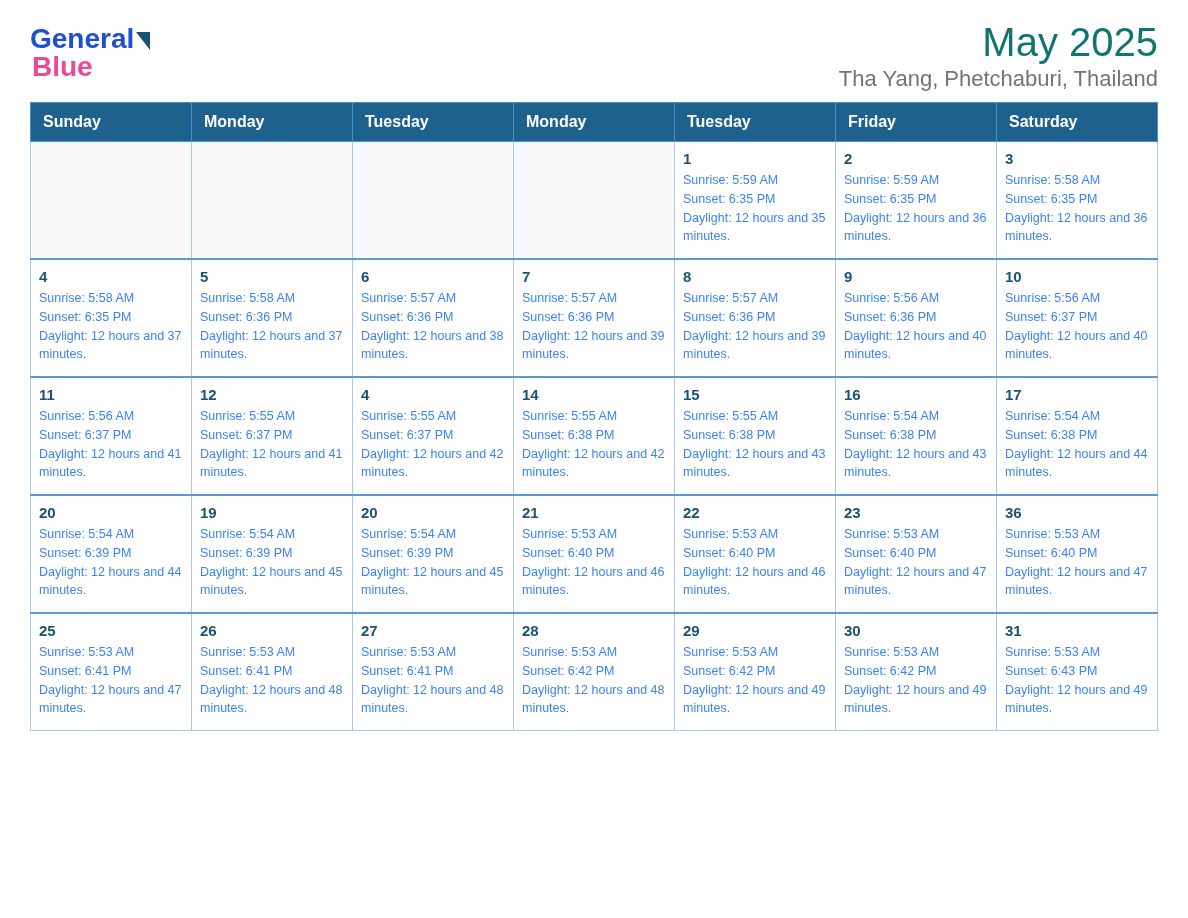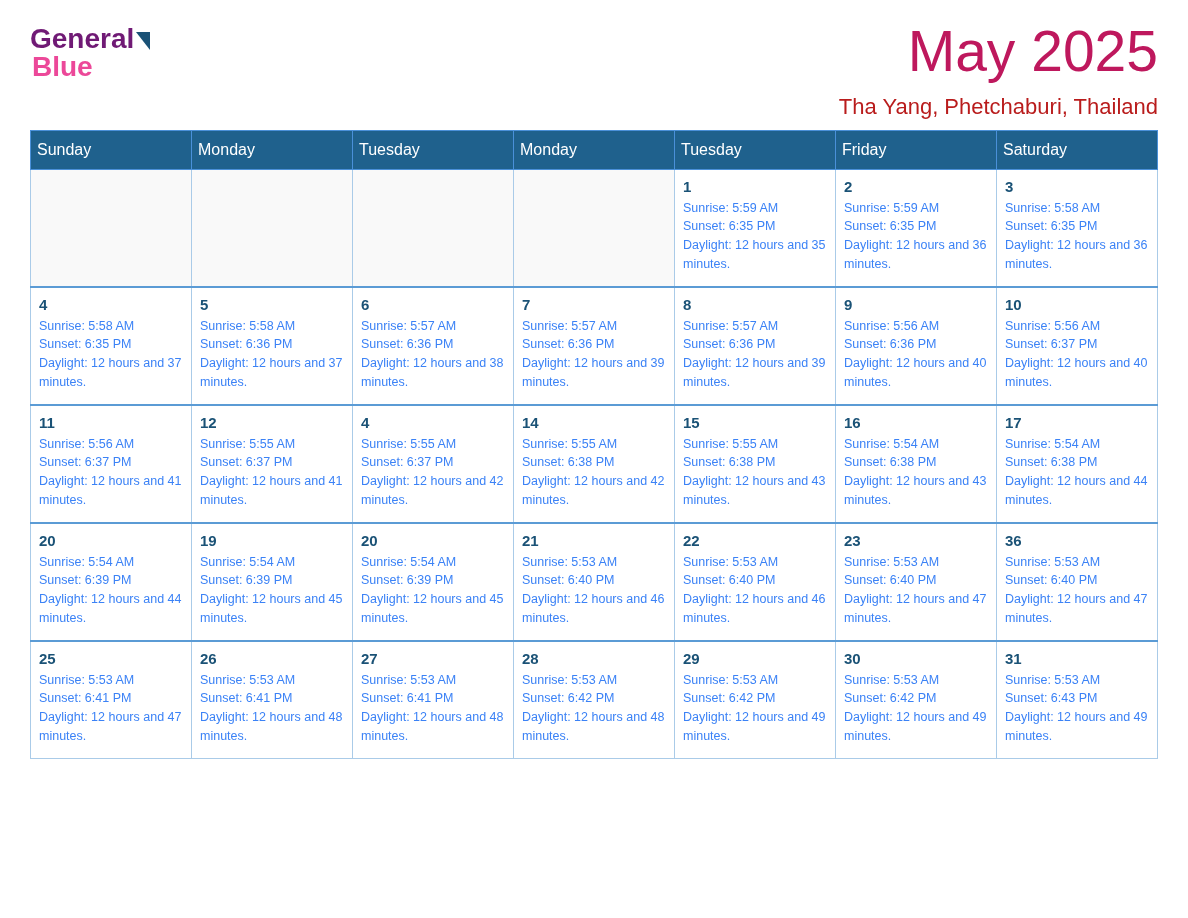--- a/index.html
+++ b/index.html
@@ -24,63 +24,63 @@
       padding-top: 5px;
     }
     .logo-text {
       display: flex;
       align-items: center;
       font-size: 28px;
       font-weight: bold;
       color: #333;
       line-height: 1;
     }
-    .logo-general { color: #701a75; }
+    .logo-general { color: #1d4ed8; }
     .logo-arrow {
       width: 0;
       height: 0;
       border-left: 14px solid transparent;
       border-top: 18px solid #1a5276;
       display: inline-block;
       margin-left: 2px;
       margin-bottom: -4px;
     }
     .logo-blue {
       color: #ec4899;
       font-size: 28px;
       font-weight: bold;
       margin-top: -2px;
       margin-left: 2px;
     }
     .title-block {
       text-align: right;
     }
     .month-year {
-      font-size: 57px;
+      font-size: 40px;
       font-weight: normal;
-      color: #be185d;
+      color: #0f766e;
       line-height: 1.1;
     }
     .location {
       font-size: 22px;
-      color: #b91c1c;
-      margin-top: 11px;
+      color: #737373;
+      margin-top: 2px;
     }
     .calendar {
       width: 100%;
       border-collapse: collapse;
       border: 1.5px solid #5b9bd5;
     }
     .calendar th {
       background-color: #1f618d;
       color: #fff;
-      padding: 10px 6px;
+      padding: 10px 12px;
       text-align: left;
       font-size: 16px;
-      font-weight: normal;
+      font-weight: bold;
       border: 1px solid #4a90d9;
     }
     .calendar td {
       vertical-align: top;
       padding: 8px 8px 12px 8px;
       border: 1px solid #aacbe8;
       width: 14.28%;
       min-height: 110px;
       font-size: 13px;
       color: #333;

